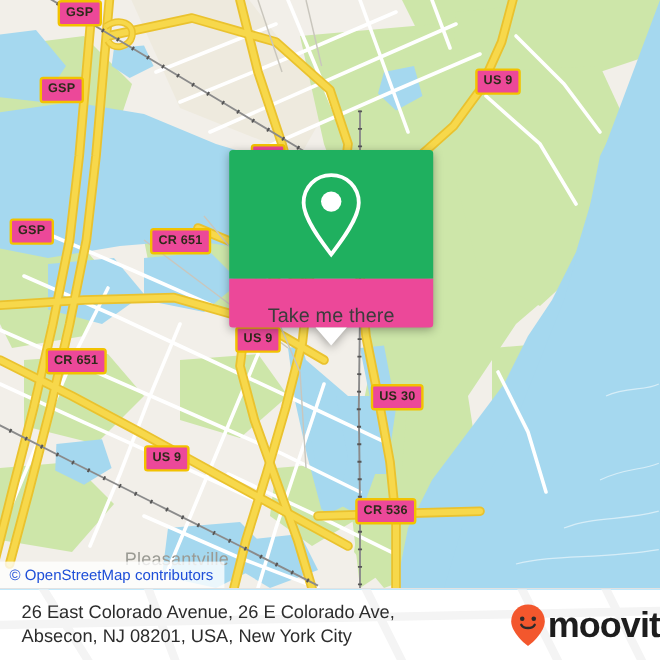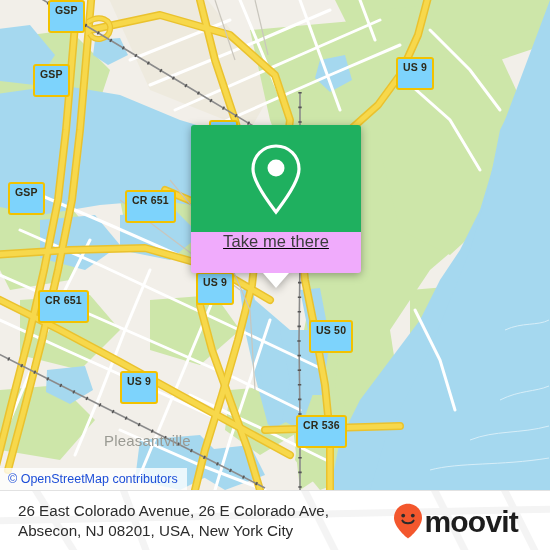--- a/index.html
+++ b/index.html
@@ -31,29 +31,29 @@
     position: absolute;
     left: 0; top: 0;
     width: 550px;
     height: 490px;
     display: block;
   }
 
   
   .shield {
     position: absolute;
-    background: #7dd3fc;
+    background: #ec4899;
     border: 2px solid #f2c200;
     border-radius: 3px;
     color: #2e2a1a;
     font-family: "Liberation Sans", sans-serif;
     font-weight: bold;
     font-size: 10.5px;
     line-height: 1;
-    padding: 3px 5px 15px 5px;
+    padding: 3px 5px 4px 5px;
     white-space: nowrap;
     letter-spacing: 0.2px;
     box-sizing: border-box;
     text-align: center;
   }
 
   
   .place-label {
     position: absolute;
     color: #9a9a93;
@@ -87,27 +87,26 @@
   #popup-head {
     position: relative;
     background: #1fb05f;
     height: 107px;
     border-radius: 3px 3px 0 0;
     display: flex;
     align-items: center;
     justify-content: center;
   }
   #popup-foot {
-    background: #f0abfc;
+    background: #ec4899;
     height: 41px;
     border-radius: 0 0 3px 3px;
     display: flex;
-    align-items: flex-start;
+    align-items: flex-end;
     justify-content: center;
-    text-decoration: underline;
   }
   #popup-foot-label {
     color: #3c3c3c;
     font-family: "Liberation Sans", sans-serif;
     font-size: 16.5px;
     letter-spacing: 0.1px;
   }
   #popup-tail {
     position: absolute;
     left: 50%;
@@ -143,21 +142,21 @@
     position: relative;
     margin-left: 18px;
     width: 370px;
     color: #2c2c2c;
     font-family: "Liberation Sans", sans-serif;
     font-size: 15.2px;
     line-height: 20px;
   }
   #footer-logo {
     position: absolute;
-    right: 32px;
+    right: 0;
     top: 14px;
     display: flex;
     align-items: center;
     height: 32px;
   }
   #footer-logo-word {
     color: #1d1d1d;
     font-family: "Liberation Sans", sans-serif;
     font-size: 30px;
     font-weight: bold;
@@ -315,27 +314,27 @@
 
     <div id="shields">
         <div class="shield" style="left: 48px; top: 0px;">GSP</div>
         <div class="shield" style="left: 33px; top: 64px;">GSP</div>
         <div class="shield" style="left: 8px; top: 182px;">GSP</div>
         <div class="shield" style="left: 396px; top: 57px;">US 9</div>
         <div class="shield" style="left: 167px; top: 120px; margin-left: 42px;">US</div>
         <div class="shield" style="left: 125px; top: 190px;">CR 651</div>
         <div class="shield" style="left: 196px; top: 272px;">US 9</div>
         <div class="shield" style="left: 38px; top: 290px;">CR 651</div>
-        <div class="shield" style="left: 309px; top: 320px;">US 50</div>
+        <div class="shield" style="left: 309px; top: 320px;">US 30</div>
         <div class="shield" style="left: 120px; top: 371px;">US 9</div>
         <div class="shield" style="left: 296px; top: 415px;">CR 536</div>
       </div>
 
     <div id="places">
-        <div class="place-label" style="left: 104px; top: 432px;">Pleasantville</div>
+        <div class="place-label" style="left: 104px; top: 458px;">Pleasantville</div>
       </div>
 
     <div id="popup">
       <div id="popup-head">
         <svg width="64" height="74" viewBox="0 0 64 74">
           <path d="M32 4 C19 4 9 14 9 27 C9 41 26 62 32 70 C38 62 55 41 55 27 C55 14 45 4 32 4 Z" fill="none" stroke="#ffffff" stroke-width="3.2"></path>
           <circle cx="32" cy="26" r="8.5" fill="#ffffff"></circle>
         </svg>
       </div>
       <div id="popup-foot">

